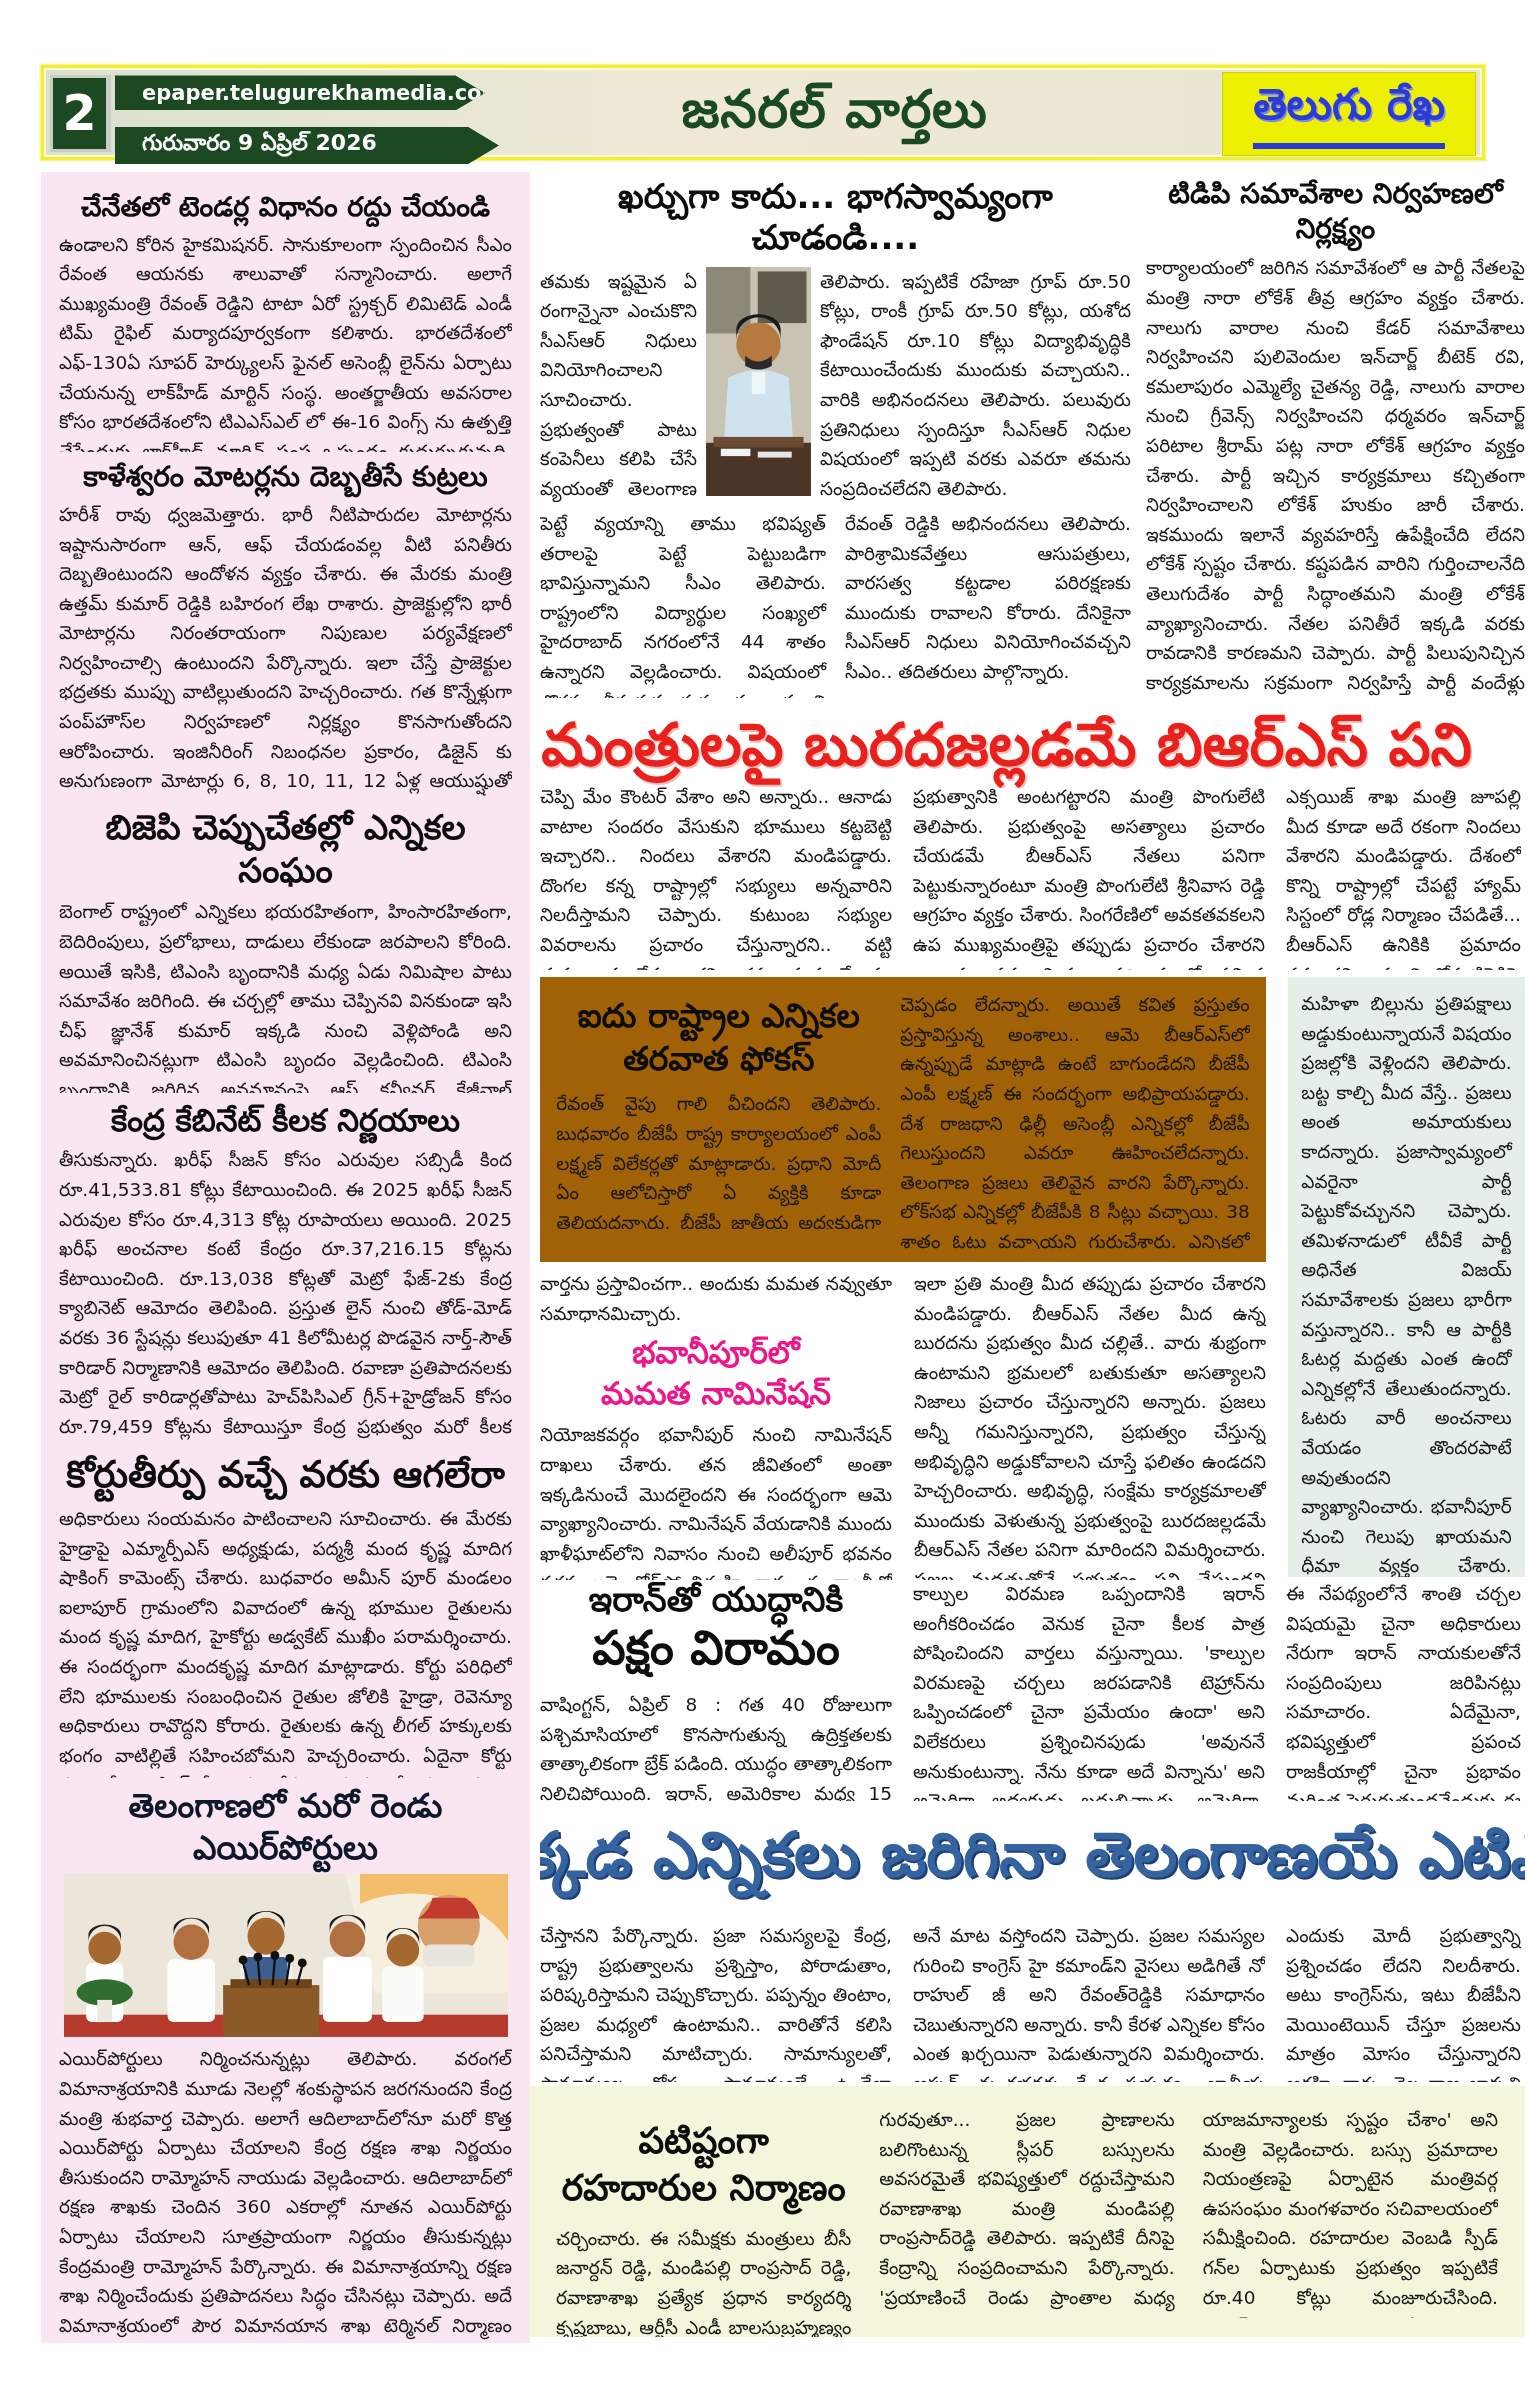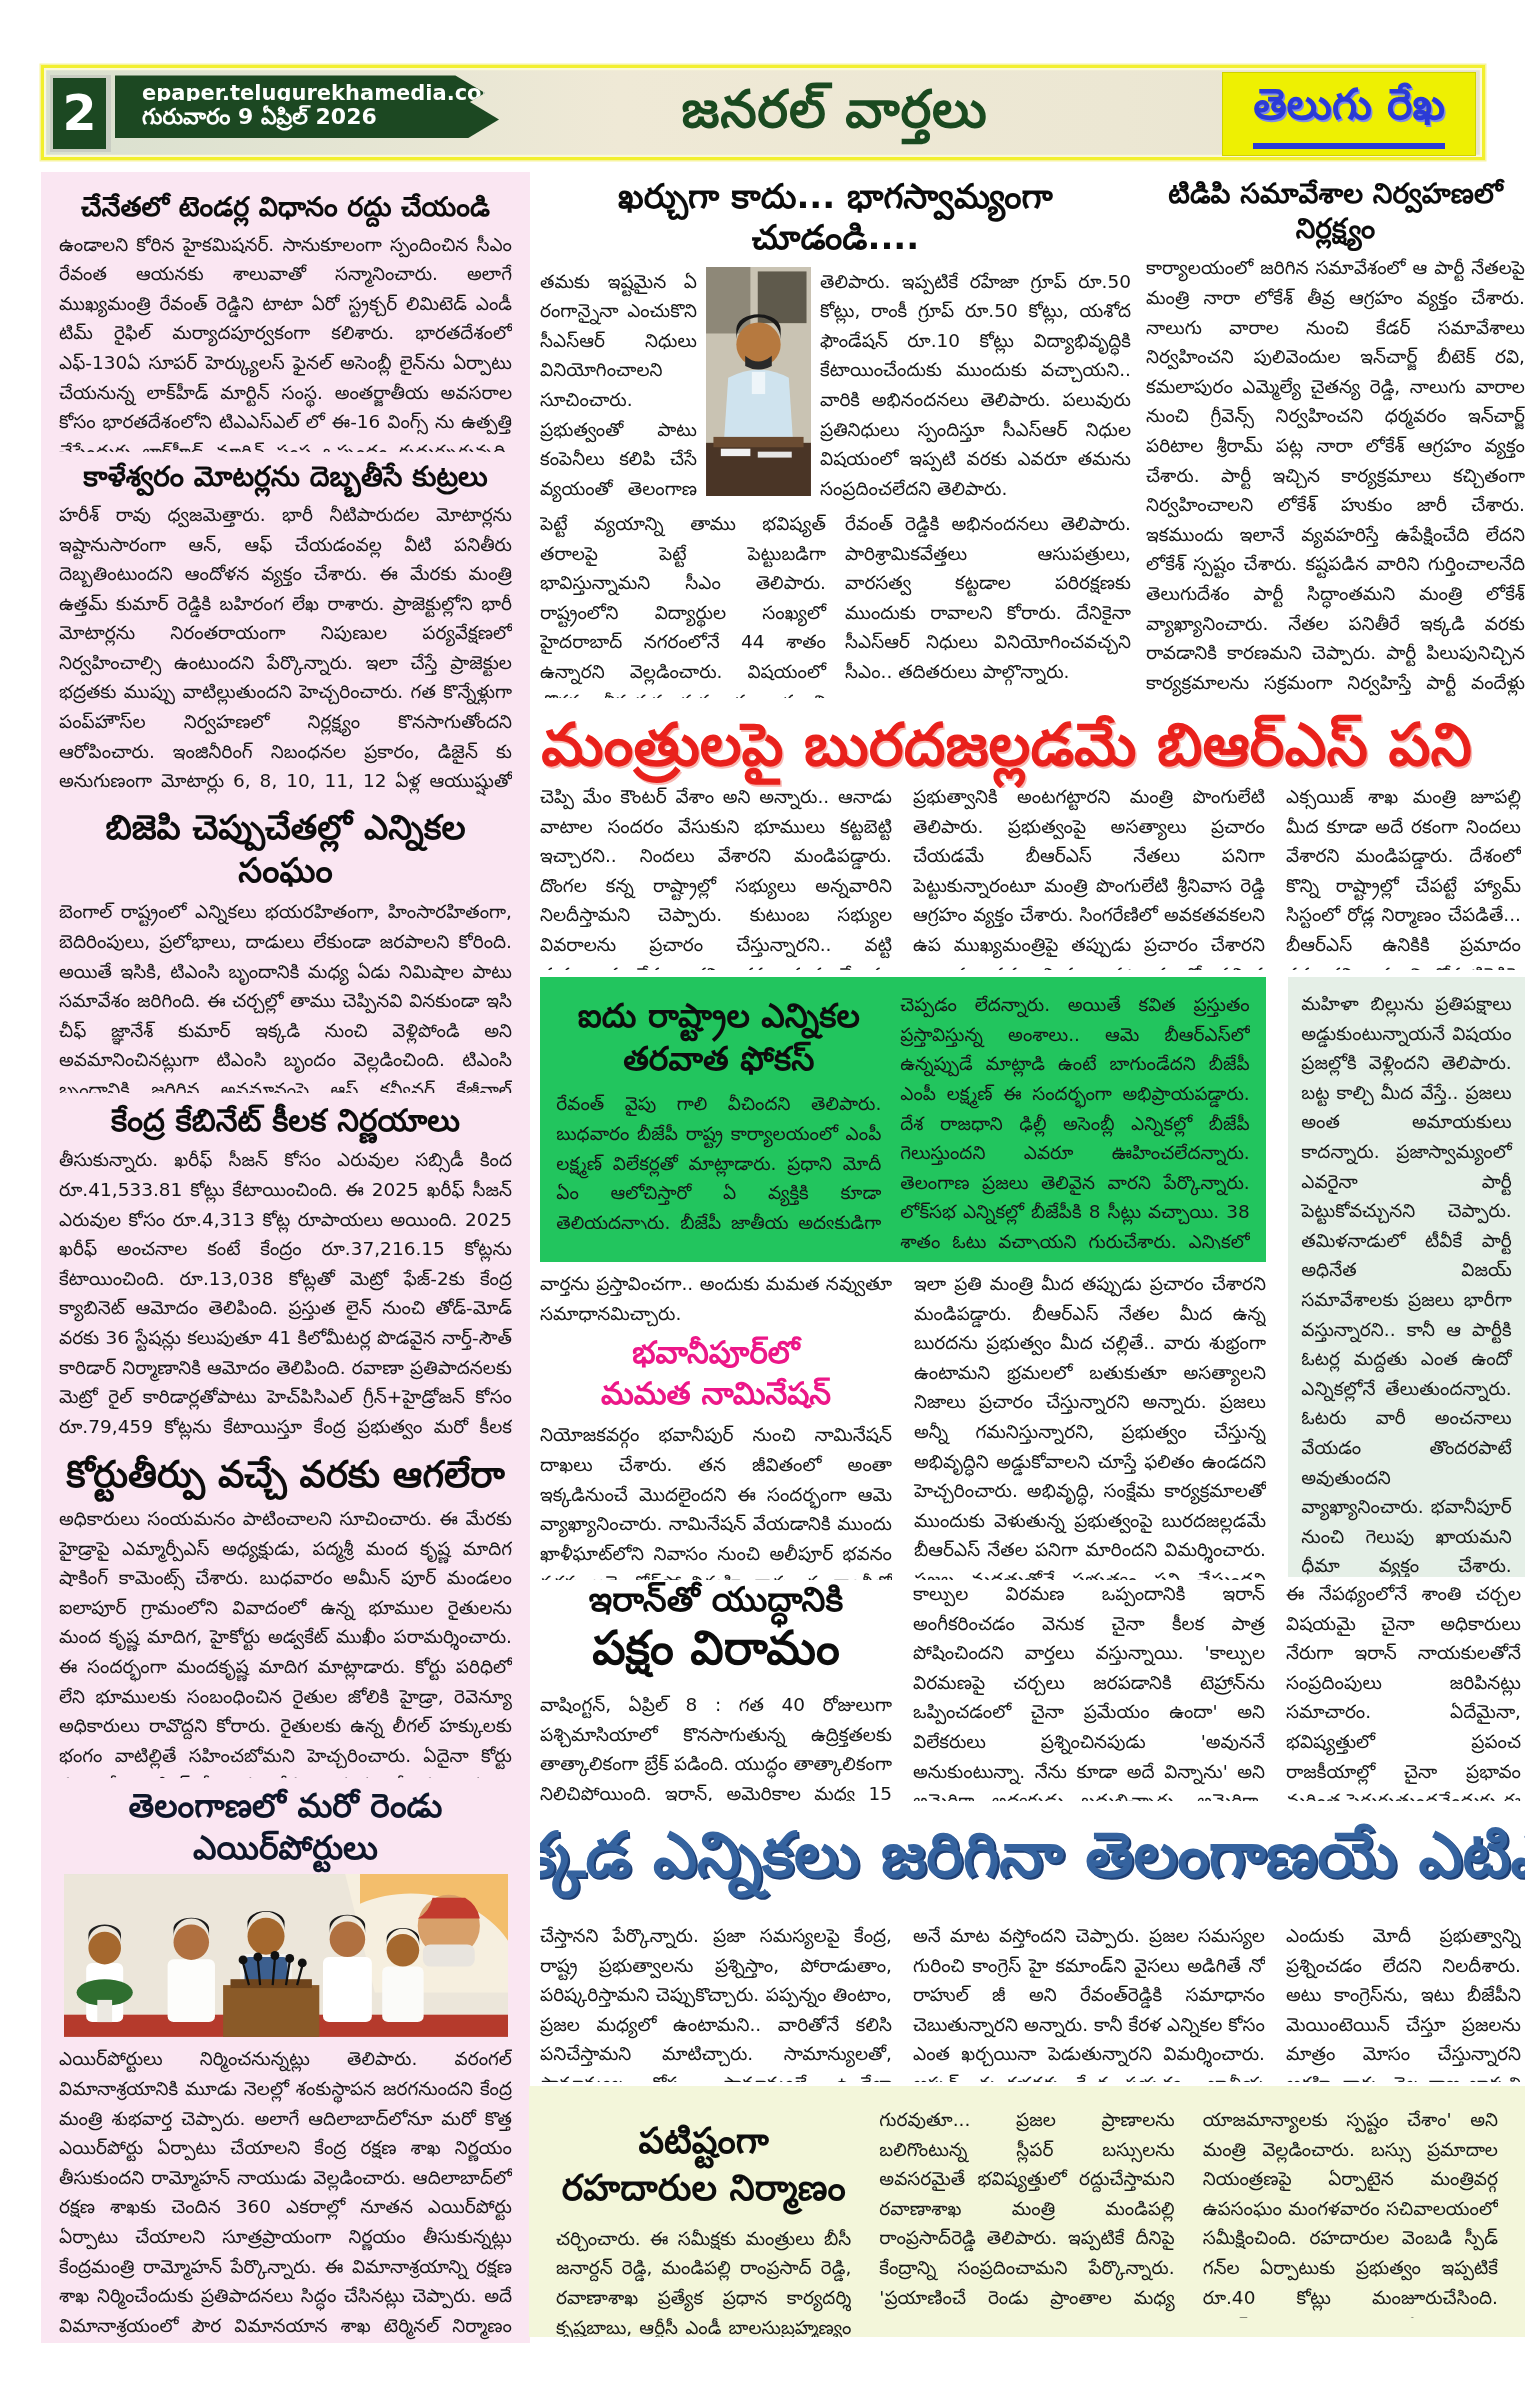--- a/index.html
+++ b/index.html
@@ -11,21 +11,21 @@
   
   .masthead{left:41px;top:65px;width:1444px;height:95px;
     border:3px solid #f2ef2e;box-shadow:inset 0 0 0 2.2px #fbf9d8, 0 0 0 1.5px #f7f4a0;
     background:linear-gradient(90deg,#d9e0cf 0%,#efe9d6 40%,#ece7d3 75%,#e6e2cf 100%);}
   .numtab{left:6px;top:7.4px;width:61px;height:77px;background:#c9cdc2;}
   .numbox{left:9px;top:10.4px;width:53px;height:71px;background:#1c4822;color:#ffffff;
     font-size:49px;font-weight:bold;display:flex;align-items:center;justify-content:center;}
   .ribbon{background:#1c4822;color:#ffffff;display:flex;align-items:center;padding-left:27px;
     clip-path:polygon(0 0,92% 0,100% 50%,92% 100%,0 100%);font-weight:bold;}
   .ribbon1{left:71px;top:7.4px;width:370px;height:35px;font-size:21px;}
-  .ribbon2{left:71px;top:33px;width:384px;height:37px;font-size:22px;}
+  .ribbon2{left:71px;top:59px;width:384px;height:37px;font-size:22px;}
   .sect-title{left:458px;top:13.3px;width:665px;height:68px;display:flex;align-items:center;justify-content:center;
     color:#1a4a20;font-size:52px;font-weight:800;letter-spacing:0.7px;}
   .brand{right:6px;top:4.4px;width:254px;height:84px;background:#eef002;border:1.5px solid #cfd100;
     display:flex;align-items:center;justify-content:center;}
   .brand-text{color:#2b3bd5;font-size:43px;font-weight:800;border-bottom:6.7px solid #2b3bd5;
     padding-bottom:3px;text-shadow:1.5px 1.5px 0 #7f8be6;}
 
   
   .left-col{left:41px;top:172px;width:489px;height:2171px;background:#fae6f2;padding:10.4px 18px;overflow:hidden;}
   .lh{font-weight:800;color:#0d0d0d;text-align:center;line-height:1.25;margin:7.4px 0 6px 0;}
@@ -55,21 +55,21 @@
   .tdp-h{font-size:28px;font-weight:800;color:#0d0d0d;text-align:center;line-height:1.25;margin-bottom:7.4px;}
   .tdp-b{height:458px;}
 
   .red-banner{left:514px;top:701px;width:985px;height:74px;display:flex;align-items:center;justify-content:center;
     color:#e9211c;font-size:59px;font-weight:800;white-space:nowrap;overflow:hidden;
     text-shadow:1.5px 1.5px 0 #f7b9b4;margin-top:13px;}
 
   .band1{left:540px;top:782px;width:985px;height:188px;display:flex;gap:21px;}
   .band1 .c1{width:352px;} .band1 .c2{width:352px;} .band1 .c3{width:235px;}
 
-  .focus-box{left:540px;top:977px;width:726px;height:285px;background:#22c55e;padding:13.3px 16.3px;display:flex;gap:19px;overflow:hidden;}
+  .focus-box{left:540px;top:977px;width:726px;height:285px;background:#a16207;padding:13.3px 16.3px;display:flex;gap:19px;overflow:hidden;}
   .focus-left{width:325px;}
   .focus-h{font-size:33px;font-weight:800;color:#0d0d0d;text-align:center;line-height:1.3;margin:4.4px 0 9px 0;}
   .focus-lb{max-height:140px;}
   .focus-right{flex:1;}
 
   .right-box{left:1288px;top:977px;width:237px;height:600px;background:#e5efe7;padding:12px 13.3px;overflow:hidden;}
 
   .colA{left:540px;top:1269px;width:352px;height:311px;overflow:hidden;}
   .mamata-h{font-size:31px;font-weight:800;color:#ec1788;text-align:center;line-height:1.3;margin:4.4px 0 7.4px 0;}
   .mamata-b{max-height:185px;}

